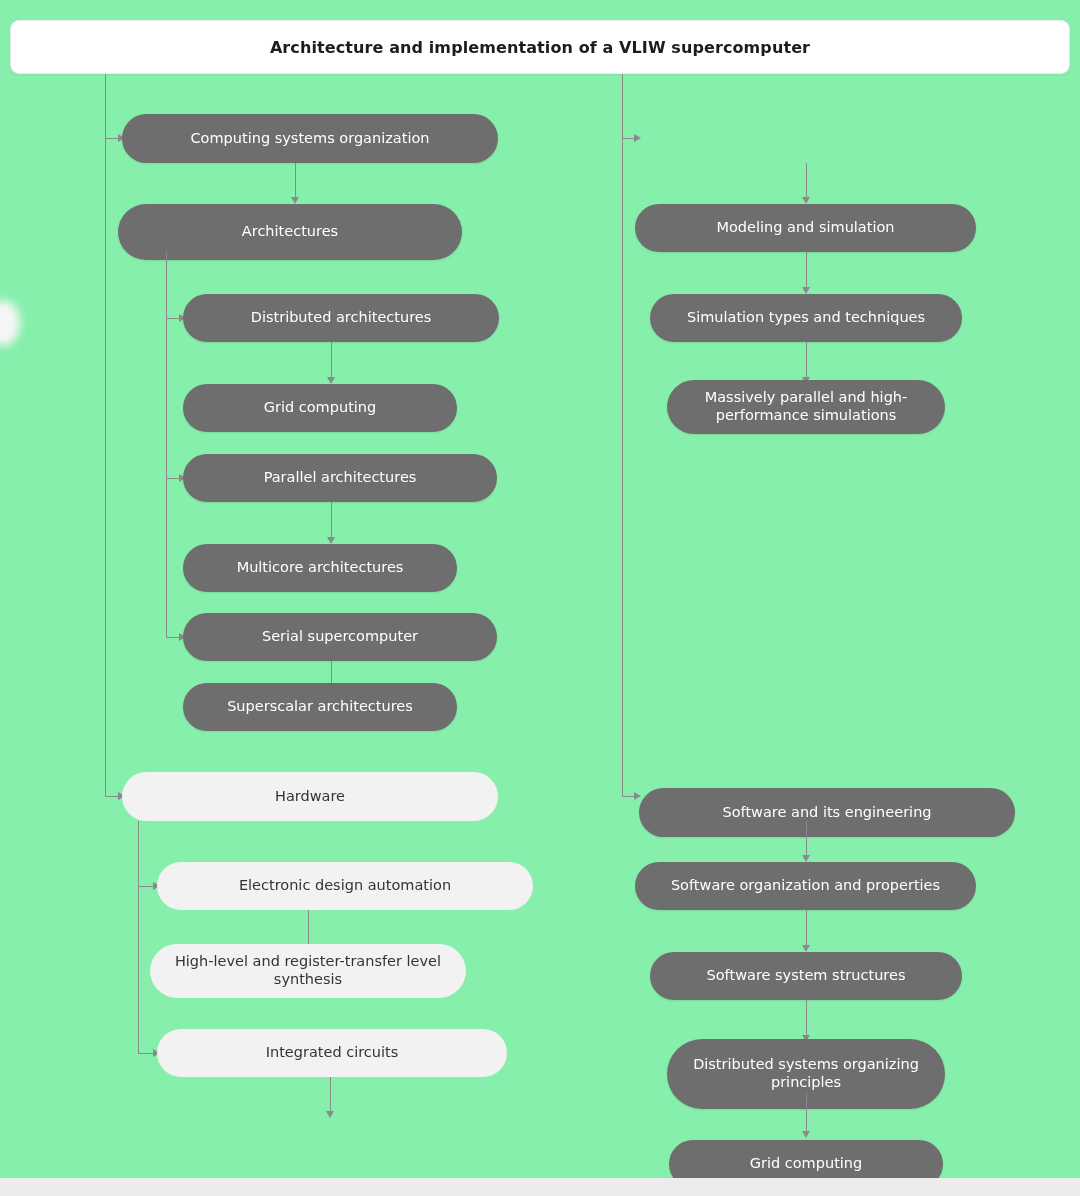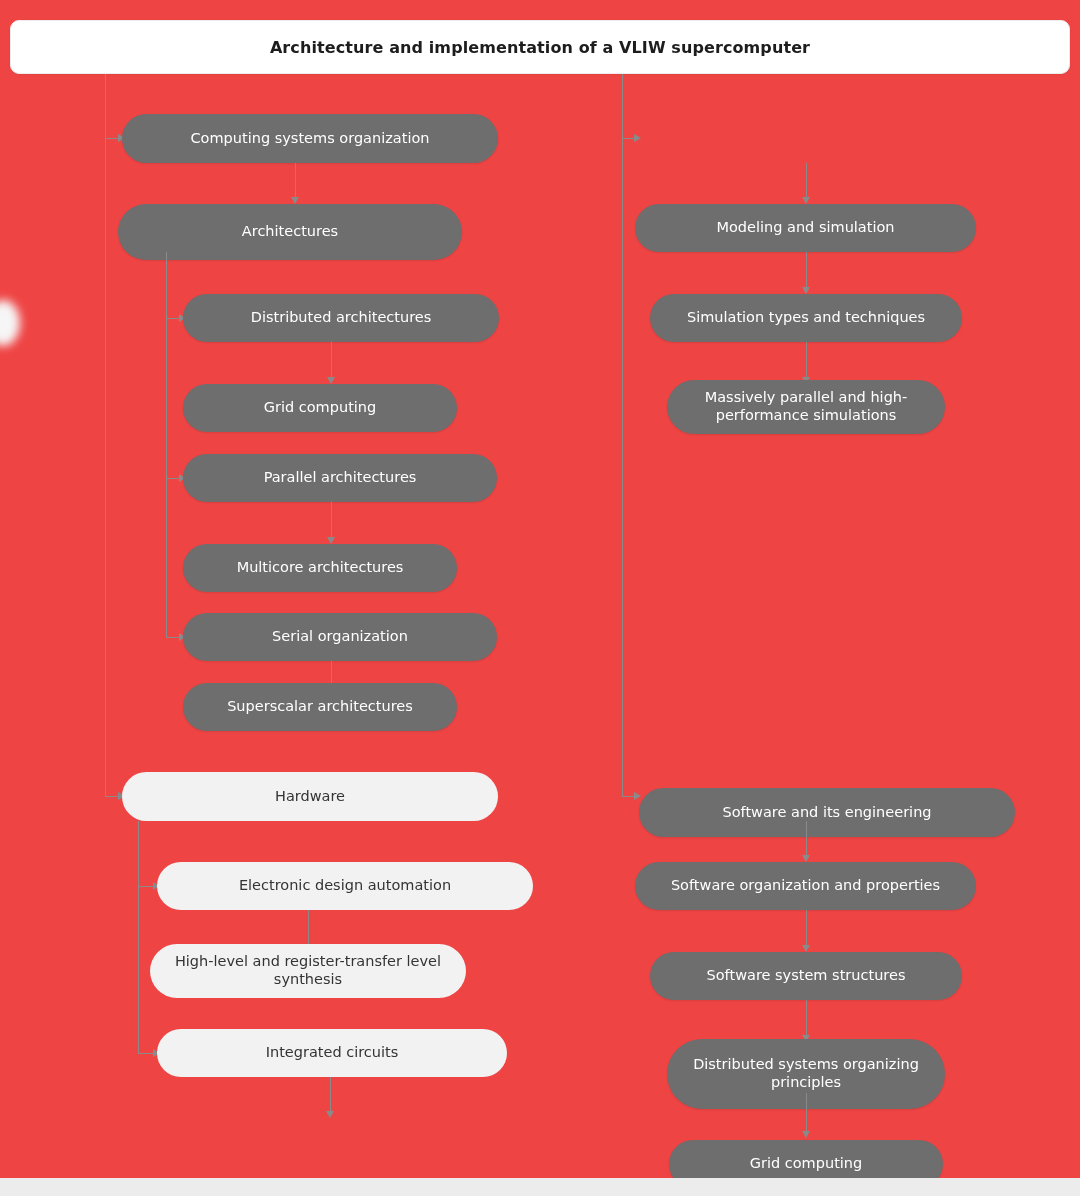--- a/index.html
+++ b/index.html
@@ -8,21 +8,21 @@
     padding: 0;
     background: #ffffff;
   }
   body {
     font-family: "DejaVu Sans", "Liberation Sans", sans-serif;
   }
   #canvas {
     position: relative;
     width: 1080px;
     height: 1196px;
-    background: #ef4444;
+    background: #86efac;
     overflow: hidden;
   }
   
   .bottom-band {
     position: absolute;
     left: 0;
     top: 1178px;
     width: 1080px;
     height: 18px;
     background: #ececec;
@@ -174,21 +174,21 @@
   <div class="vline" style="left:331px; top:502px; height:36px;"></div>
   <div class="arrow-down" style="left:327px; top:537px;"></div>
 
   <div class="node dark" style="left:183px; top:544px; width:274px; height:48px;">
     <span>Multicore architectures</span>
   </div>
 
   <div class="hline" style="left:166px; top:637px; width:17px;"></div>
   <div class="arrow-right" style="left:179px; top:633px;"></div>
   <div class="node dark" style="left:183px; top:613px; width:314px; height:48px;">
-    <span>Serial organization</span>
+    <span>Serial supercomputer</span>
   </div>
 
   <div class="vline" style="left:331px; top:661px; height:36px;"></div>
   <div class="arrow-down" style="left:327px; top:696px;"></div>
 
   <div class="node dark" style="left:183px; top:683px; width:274px; height:48px;">
     <span>Superscalar architectures</span>
   </div>
 
   <div class="node light" style="left:122px; top:772px; width:376px; height:49px;">

